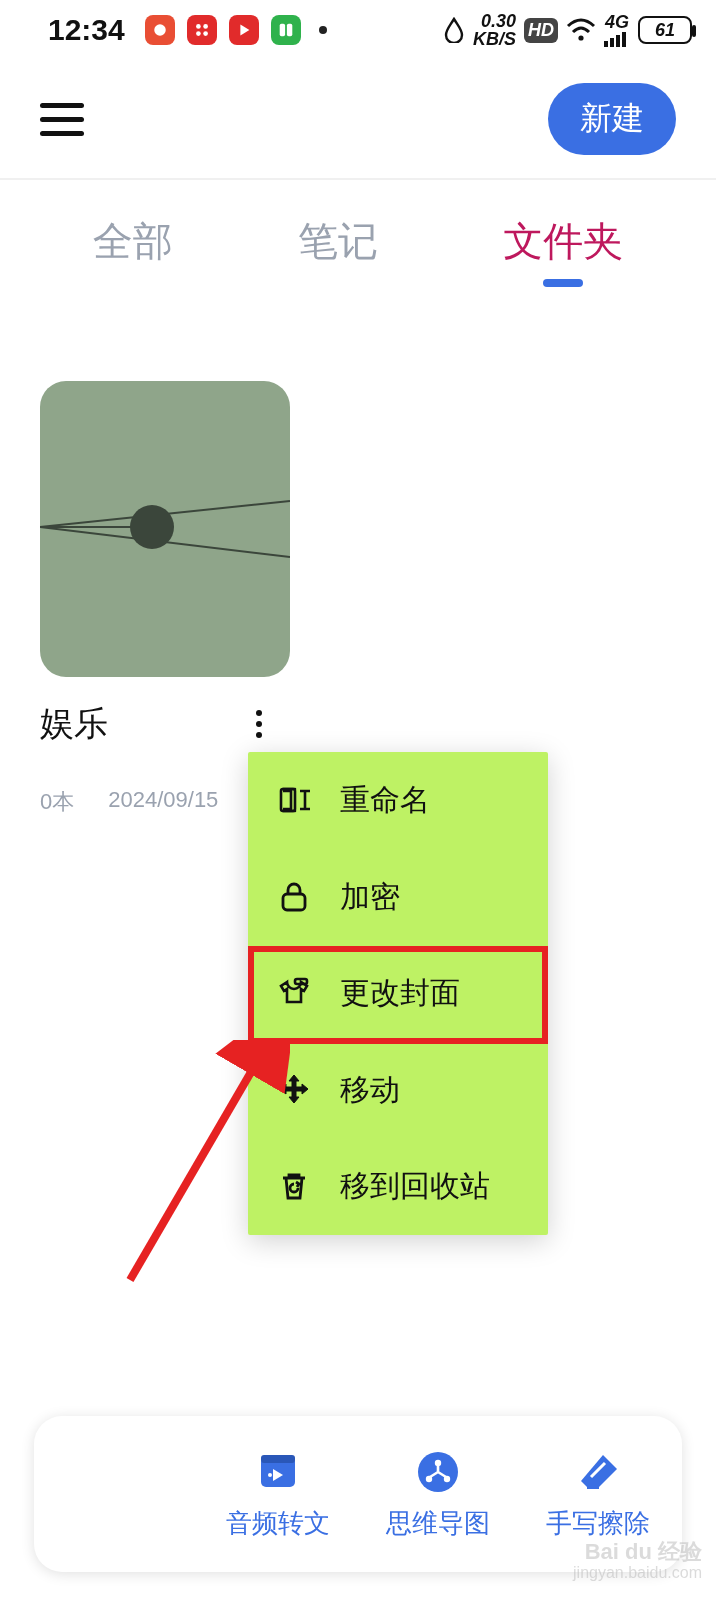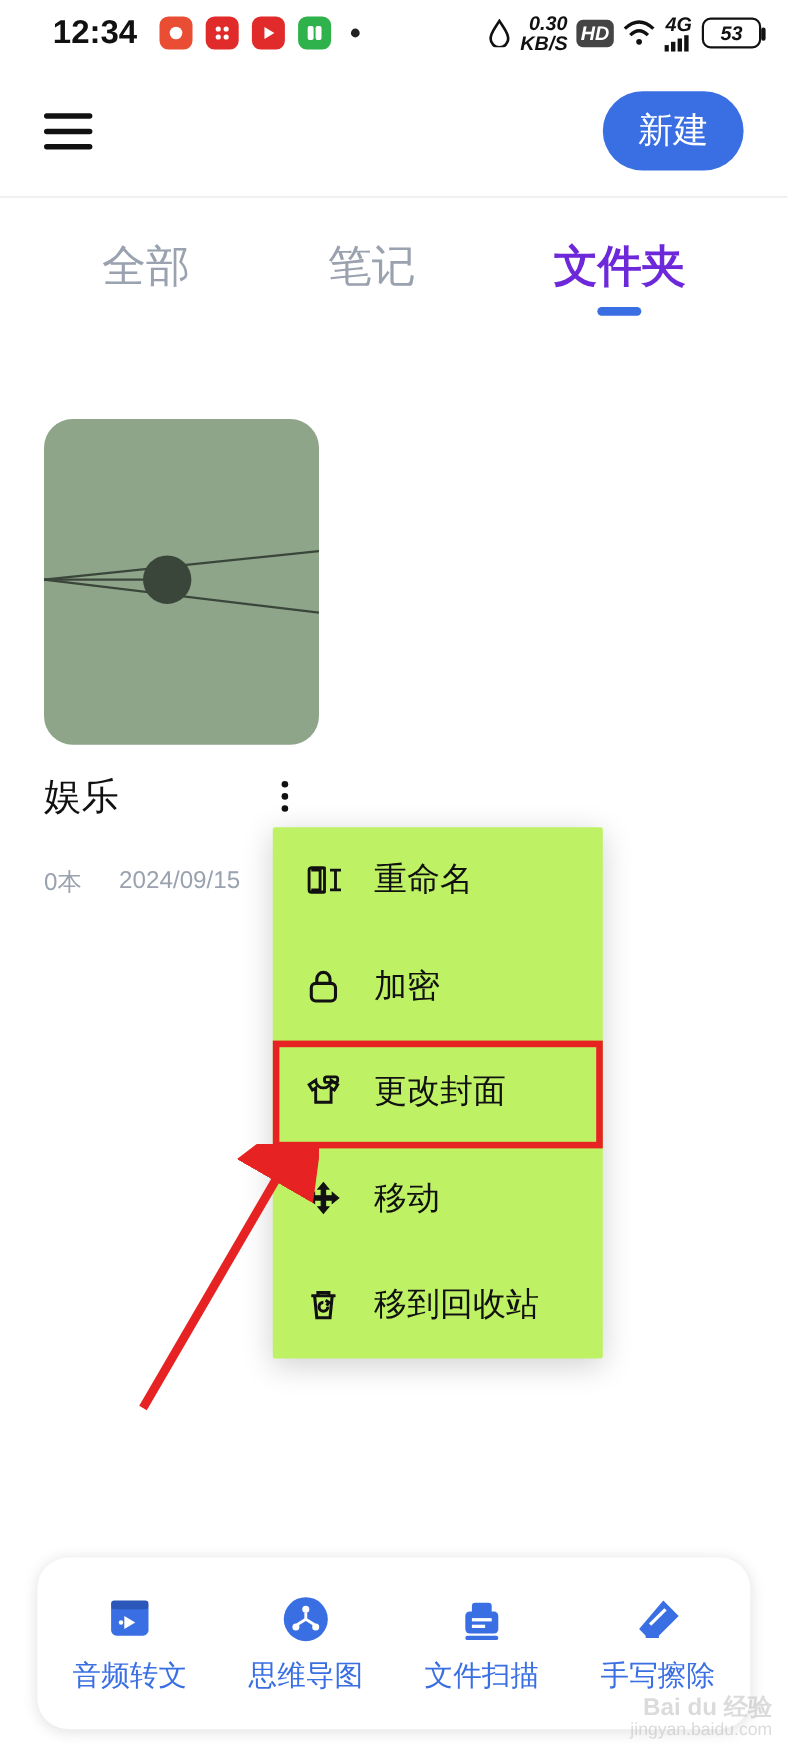--- a/index.html
+++ b/index.html
@@ -32,21 +32,21 @@
 
   
   .header { height: 120px; display:flex; align-items:center; justify-content:space-between; padding: 0 40px; border-bottom: 2px solid #f0f0f0;}
   .hamburger { display:flex; flex-direction:column; gap:9px; cursor:pointer;}
   .hamburger span{width:44px;height:5px;background:#111;border-radius:4px;}
   .new-btn{background:#3a6fe3;color:#fff;border:none;border-radius:999px;padding:14px 32px;font-size:32px;font-weight:500;}
 
   
   .tabs { display:flex; justify-content:space-around; padding: 34px 30px 24px; }
   .tab { font-size:40px; color:#9aa2af; position:relative; padding-bottom:18px;}
-  .tab.active { color:#6d28d9; font-weight:700;}
+  .tab.active { color:#be185d; font-weight:400;}
   .tab.active::after{content:"";position:absolute;bottom:0;left:50%;transform:translateX(-50%);width:40px;height:8px;background:#3a6fe3;border-radius:4px;}
 
   
   .content { padding: 70px 40px 0; position:relative; }
   .folder-card { width: 250px; }
   .folder-cover { width:250px; height:296px; background:#8fa58a; border-radius:26px; position:relative; overflow:hidden;}
   .folder-cover svg{position:absolute;inset:0;}
   .folder-title-row{display:flex;align-items:center;justify-content:space-between;margin-top:24px;padding-right:20px;}
   .folder-title{font-size:34px;}
   .more-dots{display:flex;flex-direction:column;gap:5px;cursor:pointer;padding:8px;}
@@ -122,21 +122,21 @@
       </svg>
     <div class="sig4g">
       <span>4G</span>
       <svg width="26" height="16" viewBox="0 0 26 16">
           <rect x="0" y="10" width="4" height="6" fill="#111"></rect>
           <rect x="6" y="7" width="4" height="9" fill="#111"></rect>
           <rect x="12" y="4" width="4" height="12" fill="#111"></rect>
           <rect x="18" y="1" width="4" height="15" fill="#111"></rect>
         </svg>
     </div>
-    <span class="battery">53</span>
+    <span class="battery">61</span>
   </div>
 </div>
 
 <div class="header">
   <div class="hamburger">
     <span></span>
       <span></span>
       <span></span>
   </div>
   <button class="new-btn">新建</button>
@@ -253,32 +253,20 @@
           <circle cx="14" cy="30" r="3.2" fill="#fff"></circle>
           <circle cx="32" cy="30" r="3.2" fill="#fff"></circle>
           <path d="M23 17 v6 M23 23 L15 28 M23 23 L31 28" stroke="#fff" stroke-width="2.6" fill="none"></path>
         </svg>
     </span>
     <span>思维导图</span>
   </div>
   <div class="bb-item">
     <span class="bb-icon">
       <svg viewBox="0 0 46 46" fill="#3a6fe3">
-          <rect x="8" y="16" width="30" height="20" rx="4"></rect>
-          <rect x="14" y="8" width="18" height="10" rx="3"></rect>
-          <rect x="8" y="38" width="30" height="4" rx="2"></rect>
-          <rect x="14" y="22" width="18" height="3" fill="#fff"></rect>
-          <rect x="14" y="28" width="12" height="3" fill="#fff"></rect>
-        </svg>
-    </span>
-    <span>文件扫描</span>
-  </div>
-  <div class="bb-item">
-    <span class="bb-icon">
-      <svg viewBox="0 0 46 46" fill="#3a6fe3">
           <path d="M28 6 L42 20 L24 38 H12 L6 32 Z"></path>
           <path d="M12 38 H24" stroke="#3a6fe3" stroke-width="4"></path>
           <path d="M16 28 L30 14" stroke="#fff" stroke-width="3"></path>
         </svg>
     </span>
     <span>手写擦除</span>
   </div>
 </div>
 
 <div class="watermark">

